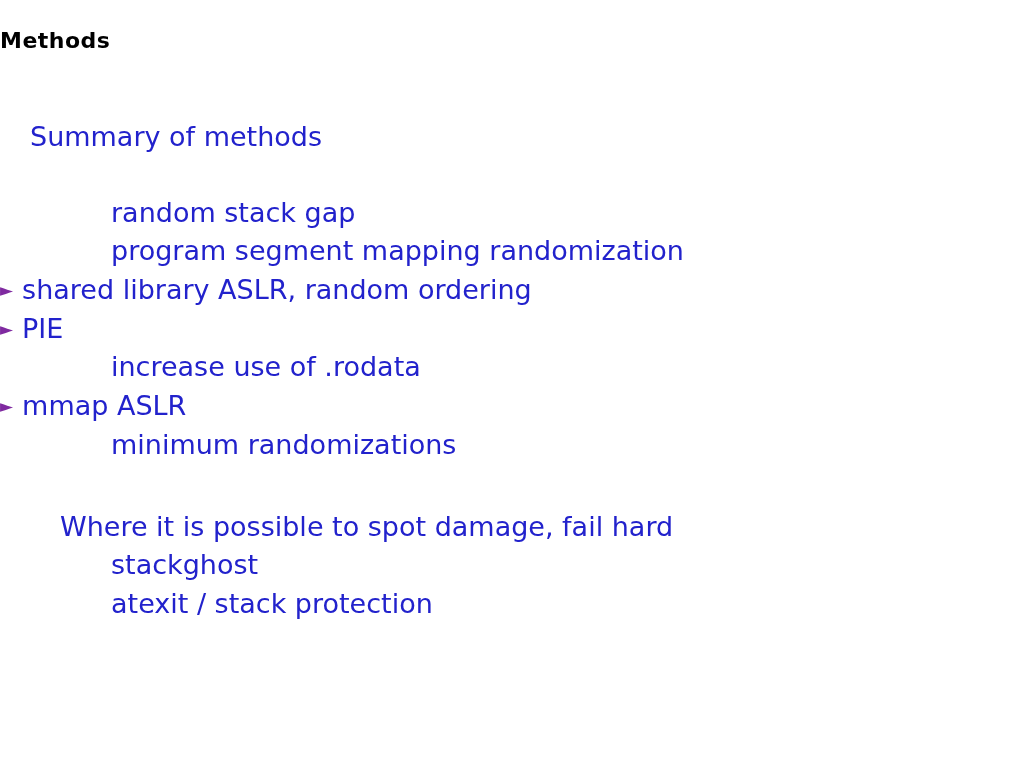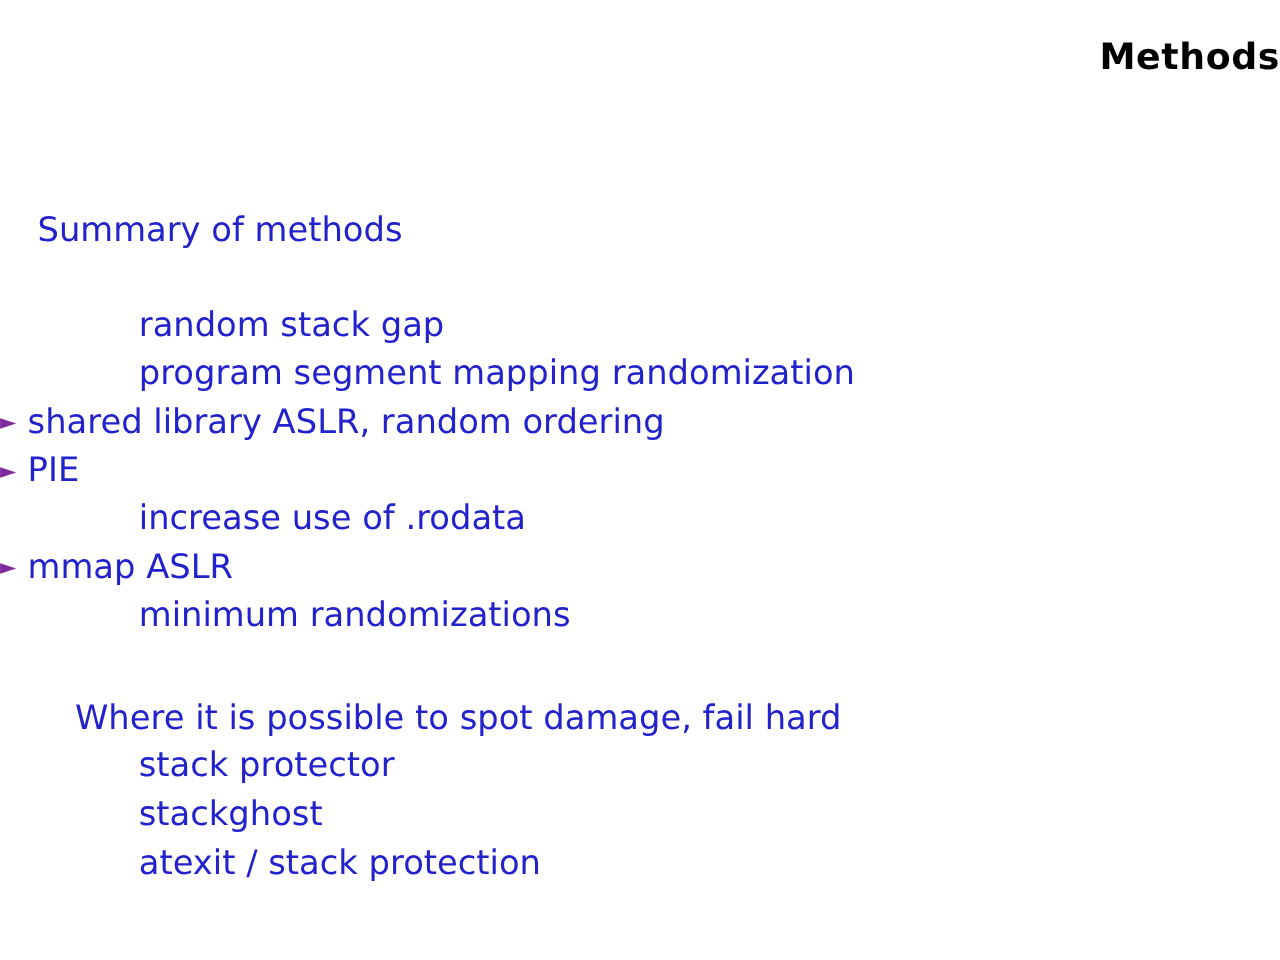--- a/index.html
+++ b/index.html
@@ -9,40 +9,40 @@
     height: 768px;
     background: #ffffff;
     font-family: "DejaVu Sans", sans-serif;
     overflow: hidden;
   }
   .title {
     position: absolute;
     top: 28px;
     left: 0;
     width: 100%;
-    text-align: right;
-    font-size: 29px;
+    text-align: left;
+    font-size: 22px;
     font-weight: bold;
     color: #000000;
     letter-spacing: 0.5px;
   }
   .content {
     position: absolute;
     top: 118px;
     left: 0;
     width: 100%;
     font-size: 27px;
     color: #2222cc;
   }
   .line {
     height: 38.7px;
     line-height: 38.7px;
     white-space: nowrap;
   }
-  .indent-0 { padding-left: 30px; margin-top: 48px; }
+  .indent-0 { padding-left: 30px; }
   .indent-1 { padding-left: 60px; }
   .indent-2 { padding-left: 111px; }
   .indent-3 { }
   .spacer-a { height: 37px; }
   .spacer-b { height: 43px; }
   .bullet {
     color: #7f2aa0;
     font-size: 17px;
     margin-right: 9px;
     vertical-align: 3px;
@@ -91,23 +91,20 @@
     <div class="line indent-2">
       <span>minimum randomizations</span>
     </div>
 
     <div class="spacer-b"></div>
 
     <div class="line indent-1">
       <span>Where it is possible to spot damage, fail hard</span>
     </div>
 
-    <div class="line indent-2">
-      <span>stack protector</span>
-    </div>
 
     <div class="line indent-2">
       <span>stackghost</span>
     </div>
 
     <div class="line indent-2">
       <span>atexit / stack protection</span>
     </div>
 
 

